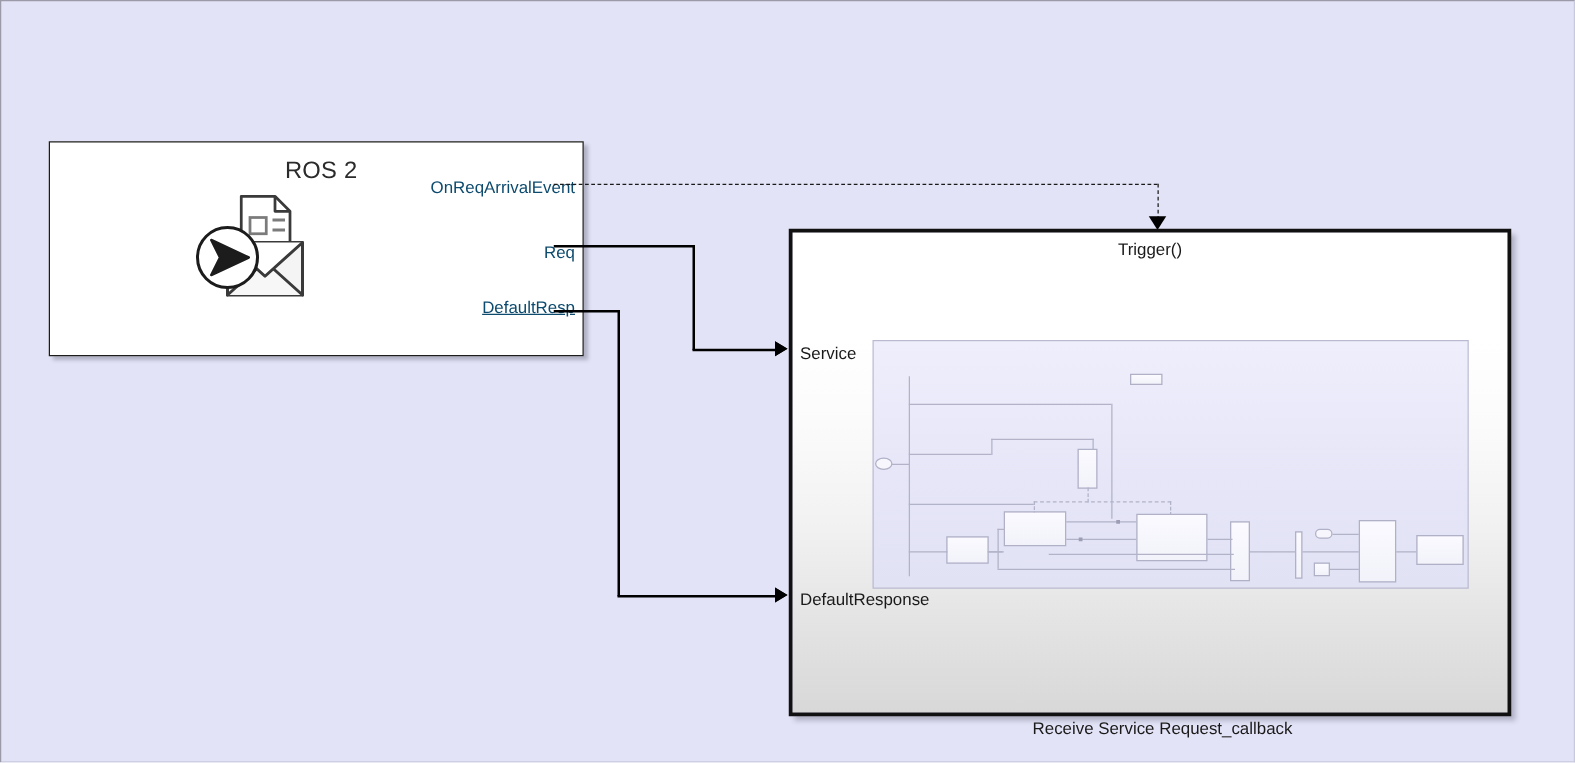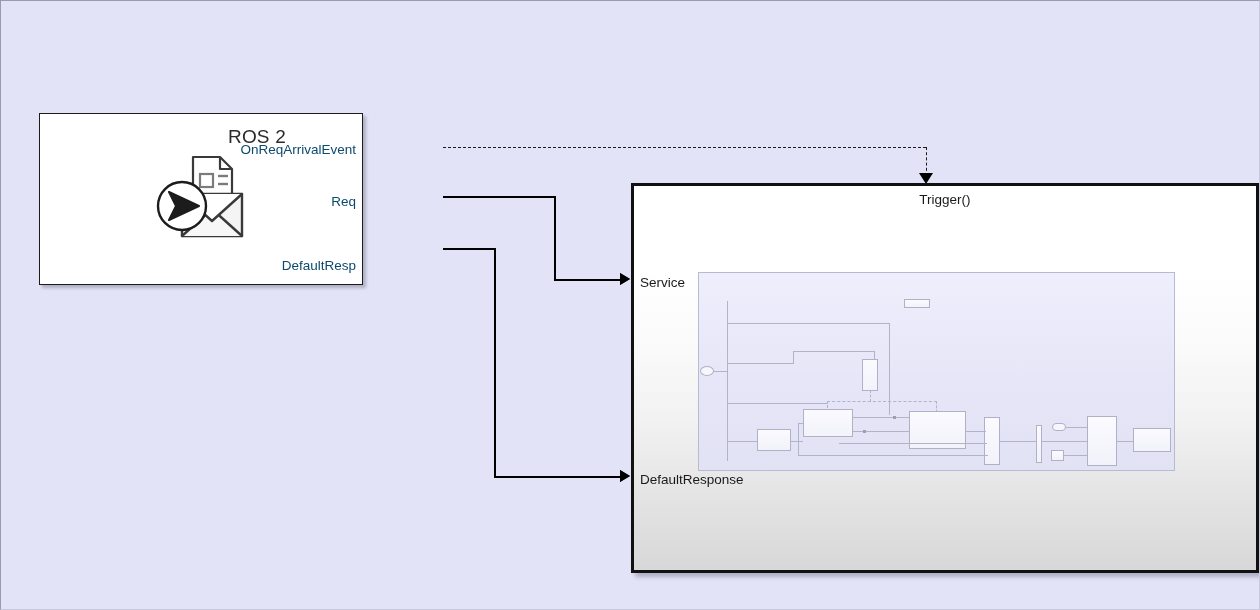--- a/index.html
+++ b/index.html
@@ -37,21 +37,21 @@
     color: #1a1a1a;
     white-space: nowrap;
     overflow: hidden;
   }
 
   
   .ros-block {
     position: absolute;
     left: 38px;
     top: 112px;
-    width: 324px;
+    width: 428px;
     height: 172px;
     background: #ffffff;
     border: 1.6px solid #1c1c1c;
     box-sizing: border-box;
     box-shadow: 3px 3px 3px rgba(70,70,90,0.32);
   }
   .ros-title {
     position: absolute;
     left: 0;
     top: 12px;
@@ -83,21 +83,21 @@
     font-size: 13.5px;
     color: #0c4a6e;
     white-space: nowrap;
   }
 
   
   .subsystem {
     position: absolute;
     left: 630px;
     top: 182px;
-    width: 628px;
+    width: 578px;
     height: 390px;
     border: 3px solid #111111;
     box-sizing: border-box;
     background: linear-gradient(to bottom,
         #ffffff 0%, #ffffff 22%, #fbfbfb 40%,
         #f1f1f1 62%, #e3e3e3 82%, #d8d8d8 100%);
     box-shadow: 4px 4px 4px rgba(60,60,80,0.30);
   }
   .sub-trigger-label {
     position: absolute;
@@ -235,21 +235,21 @@
         <path d="M30 40 L60 67 L90 40" fill="#ffffff" stroke="#3a3a3a" stroke-width="2.4" stroke-linejoin="round" stroke-linecap="round"></path>
 
         <circle cx="30" cy="52" r="24" fill="#ffffff" stroke="#1c1c1c" stroke-width="2.4"></circle>
         <path d="M17 38 L47 52 L17 66 L24 52 Z" fill="#1c1c1c" stroke="#1c1c1c" stroke-width="2" stroke-linejoin="round"></path>
       </svg>
     </div>
 
 
     <div class="ros-port-label" style="top:28px;">OnReqArrivalEvent</div>
     <div class="ros-port-label" style="top:80px;">Req</div>
-    <div class="ros-port-label" style="top:144px;">DefaultResp</div>
+    <div class="ros-port-label" style="top:124px;text-decoration:underline;">DefaultResp</div>
   </div>
 
   <div class="dash-h" style="left:442px; top:146px; width:483px;"></div>
   <div class="dash-v" style="left:925px; top:146px; height:29px;"></div>
   <div class="arrow-down" style="left:918px; top:172px;"></div>
 
   <div class="wire-h" style="left:442px; top:195px; width:113px;"></div>
   <div class="wire-v" style="left:553px; top:195px; height:84px;"></div>
   <div class="wire-h" style="left:553px; top:278px; width:68px;"></div>
   <div class="arrow-right" style="left:619px; top:272px;"></div>
@@ -315,14 +315,15 @@
       <div class="tl-h" style="left:365px; top:182px; width:23px;"></div>
       <div class="tb" style="left:388px; top:143px; width:30px; height:50px;"></div>
       <div class="tl-h" style="left:418px; top:168px; width:16px;"></div>
       <div class="tb" style="left:434px; top:155px; width:38px; height:24px;"></div>
     </div>
   </div>
 
   <div class="arrow-right" style="left:619px; top:272px;"></div>
   <div class="arrow-right" style="left:619px; top:469px;"></div>
 
+  <div class="sub-caption">Receive Service Request_callback</div>
 
 </div>
 
 </body></html>

